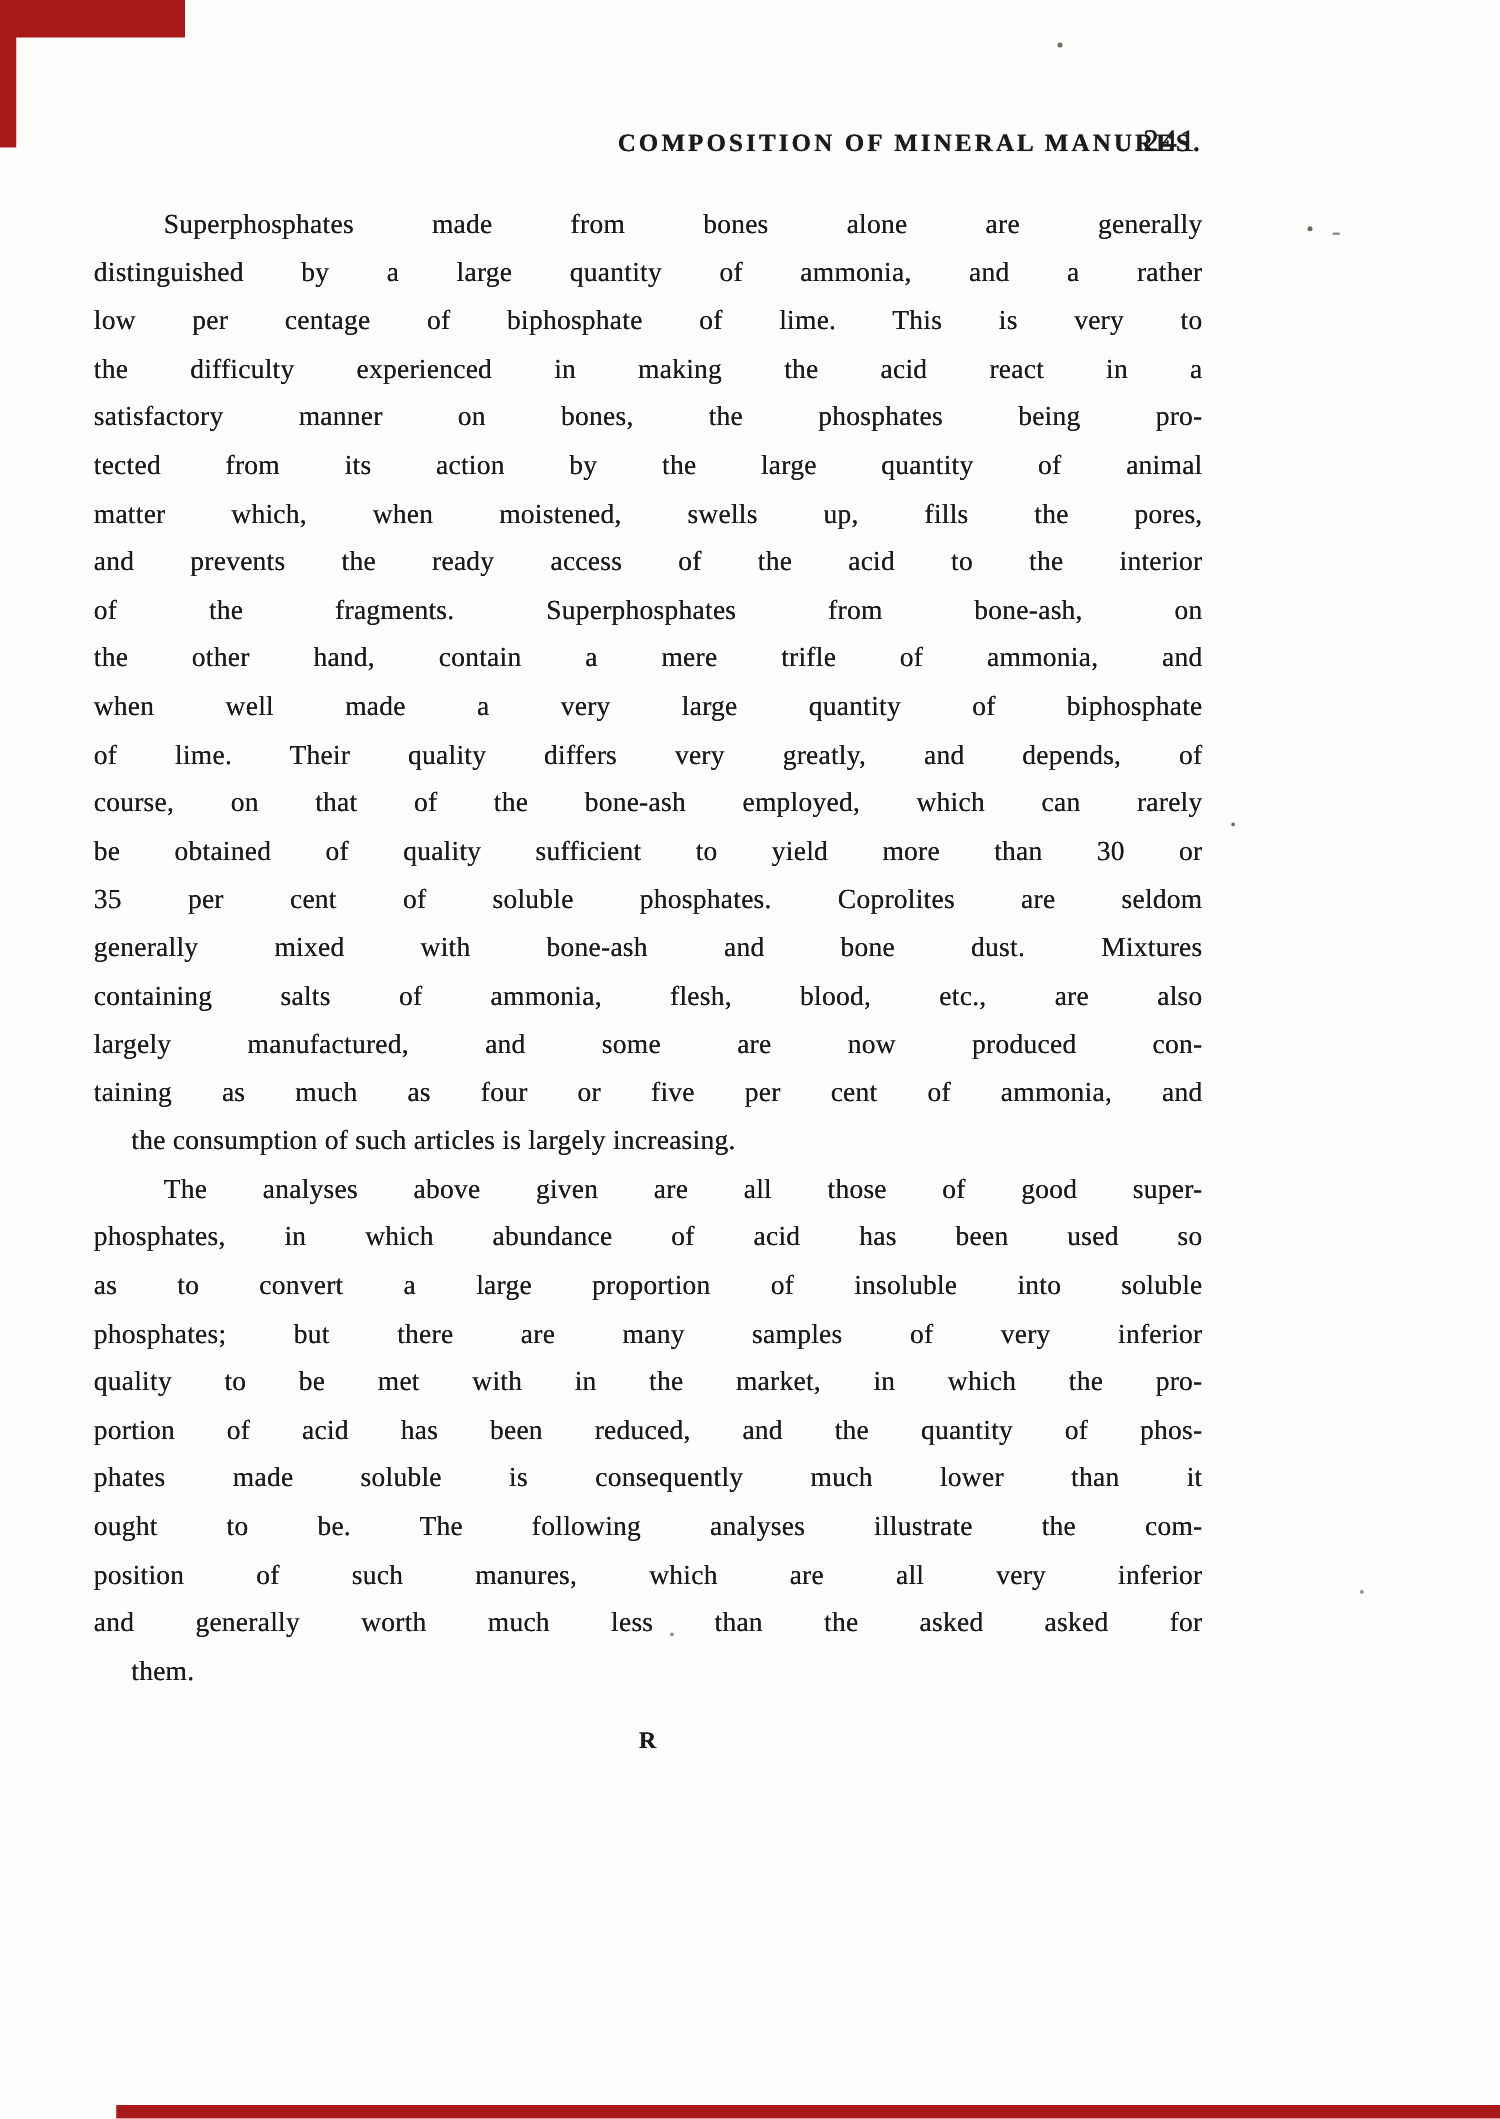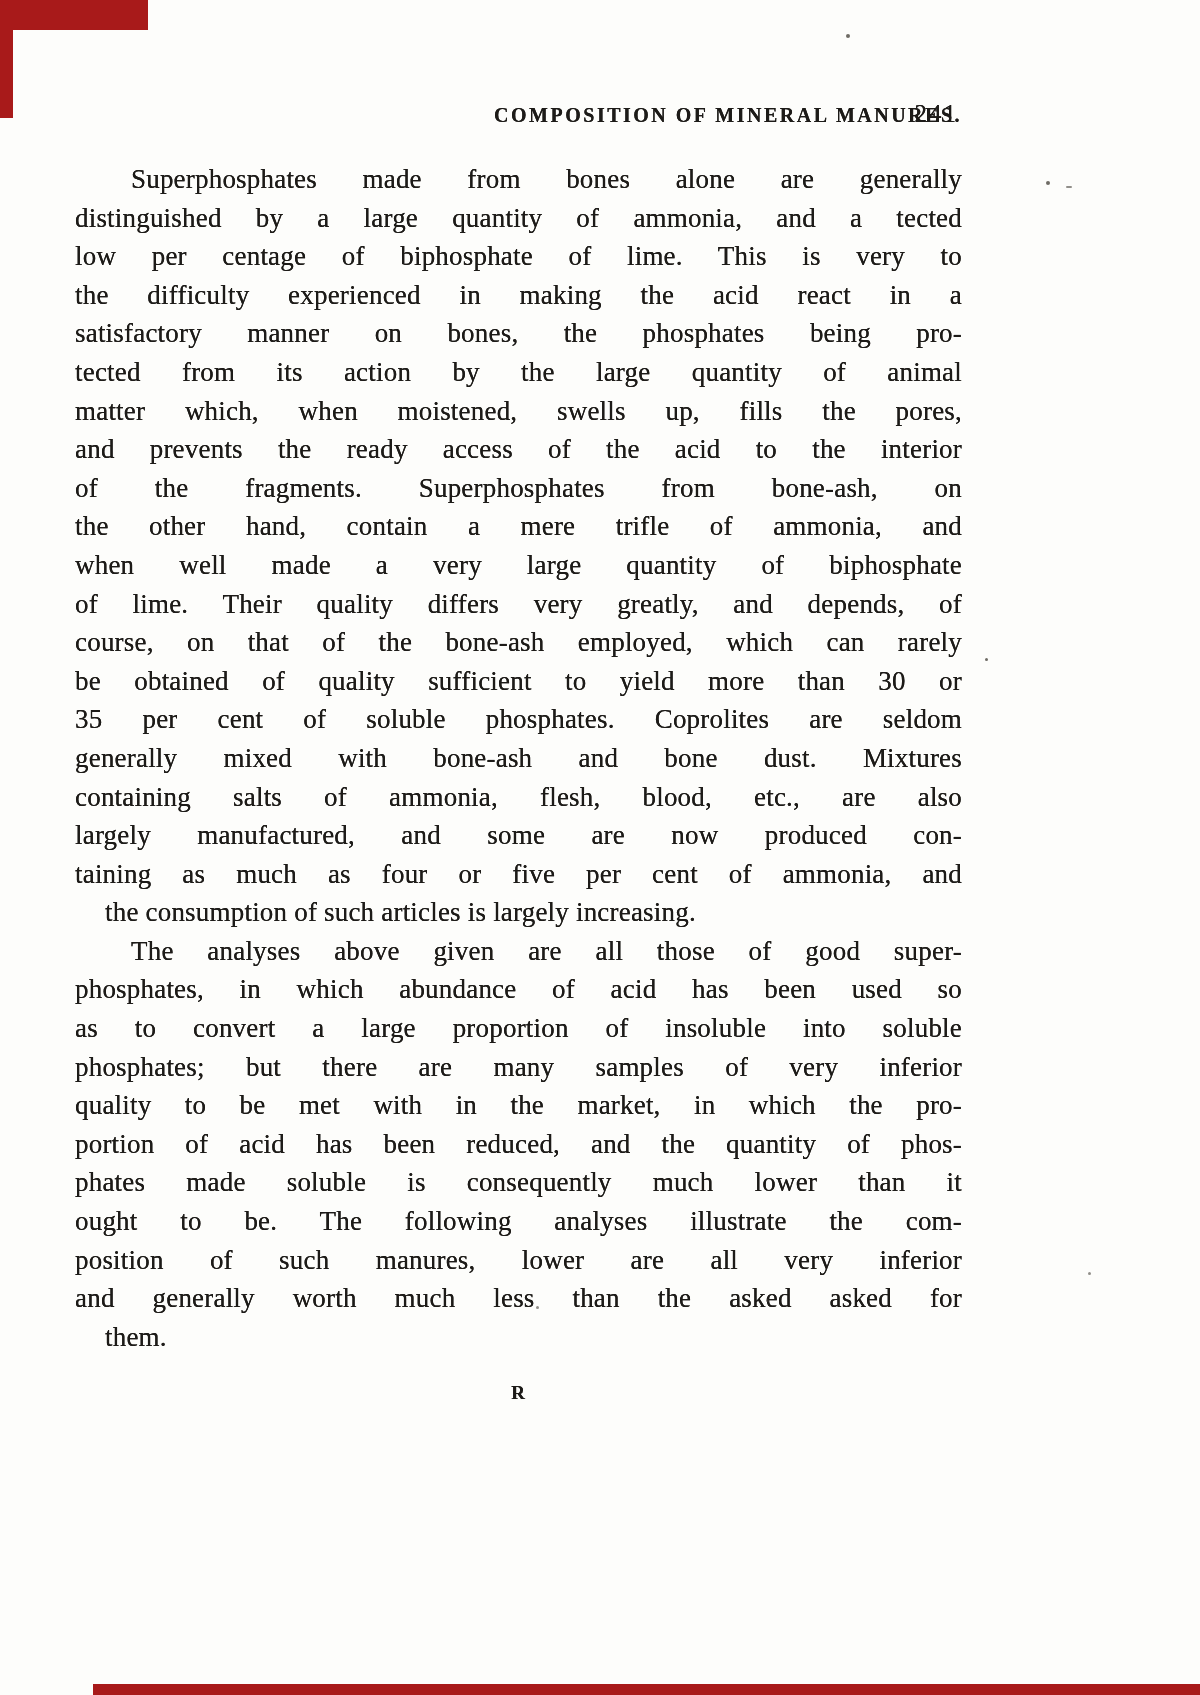--- a/index.html
+++ b/index.html
@@ -52,21 +52,21 @@
 
   
   .text-block {
     position: absolute;
     top: 160px;
     left: 75px;
     width: 887px;
   }
   .para { margin: 0; }
   .para .line {
-    font-size: 27px;
+    font-size: 22px;
     line-height: 38.6px;
     text-align: justify;
     text-align-last: justify;
     letter-spacing: 0.2px;
     text-shadow: 0 0 0.5px currentColor;
     white-space: normal;
   }
   .para .line:first-child { padding-left: 56px; }
   .para .line:last-child { text-align-last: left; margin-left: 30px; }
 
@@ -110,21 +110,21 @@
   <div class="red-mark red-bottom"></div>
 
   <div class="header">
     <div class="running-title">COMPOSITION OF MINERAL MANURES.</div>
     <div class="page-number">241</div>
   </div>
 
   <div class="text-block">
     <div class="para">
         <div class="line">Superphosphates made from bones alone are generally</div>
-        <div class="line">distinguished by a large quantity of ammonia, and a tected</div>
+        <div class="line">distinguished by a large quantity of ammonia, and a rather</div>
         <div class="line">low per centage of biphosphate of lime.  This is very to</div>
         <div class="line">the difficulty experienced in making the acid react in a</div>
         <div class="line">satisfactory manner on bones, the phosphates being pro-</div>
         <div class="line">tected from its action by the large quantity of animal</div>
         <div class="line">matter which, when moistened, swells up, fills the pores,</div>
         <div class="line">and prevents the ready access of the acid to the interior</div>
         <div class="line">of the fragments.  Superphosphates from bone-ash, on</div>
         <div class="line">the other hand, contain a mere trifle of ammonia, and</div>
         <div class="line">when well made a very large quantity of biphosphate</div>
         <div class="line">of lime.  Their quality differs very greatly, and depends, of</div>
@@ -139,21 +139,21 @@
       </div>
     <div class="para">
         <div class="line">The analyses above given are all those of good super-</div>
         <div class="line">phosphates, in which abundance of acid has been used so</div>
         <div class="line">as to convert a large proportion of insoluble into soluble</div>
         <div class="line">phosphates; but there are many samples of very inferior</div>
         <div class="line">quality to be met with in the market, in which the pro-</div>
         <div class="line">portion of acid has been reduced, and the quantity of phos-</div>
         <div class="line">phates made soluble is consequently much lower than it</div>
         <div class="line">ought to be.  The following analyses illustrate the com-</div>
-        <div class="line">position of such manures, lower are all very inferior</div>
+        <div class="line">position of such manures, which are all very inferior</div>
         <div class="line">and generally worth much less than the asked asked for</div>
         <div class="line">them.</div>
       </div>
   </div>
 
   <div class="footer">
     <span class="signature-mark">R</span>
   </div>
 
   <div class="speck s1"></div>

